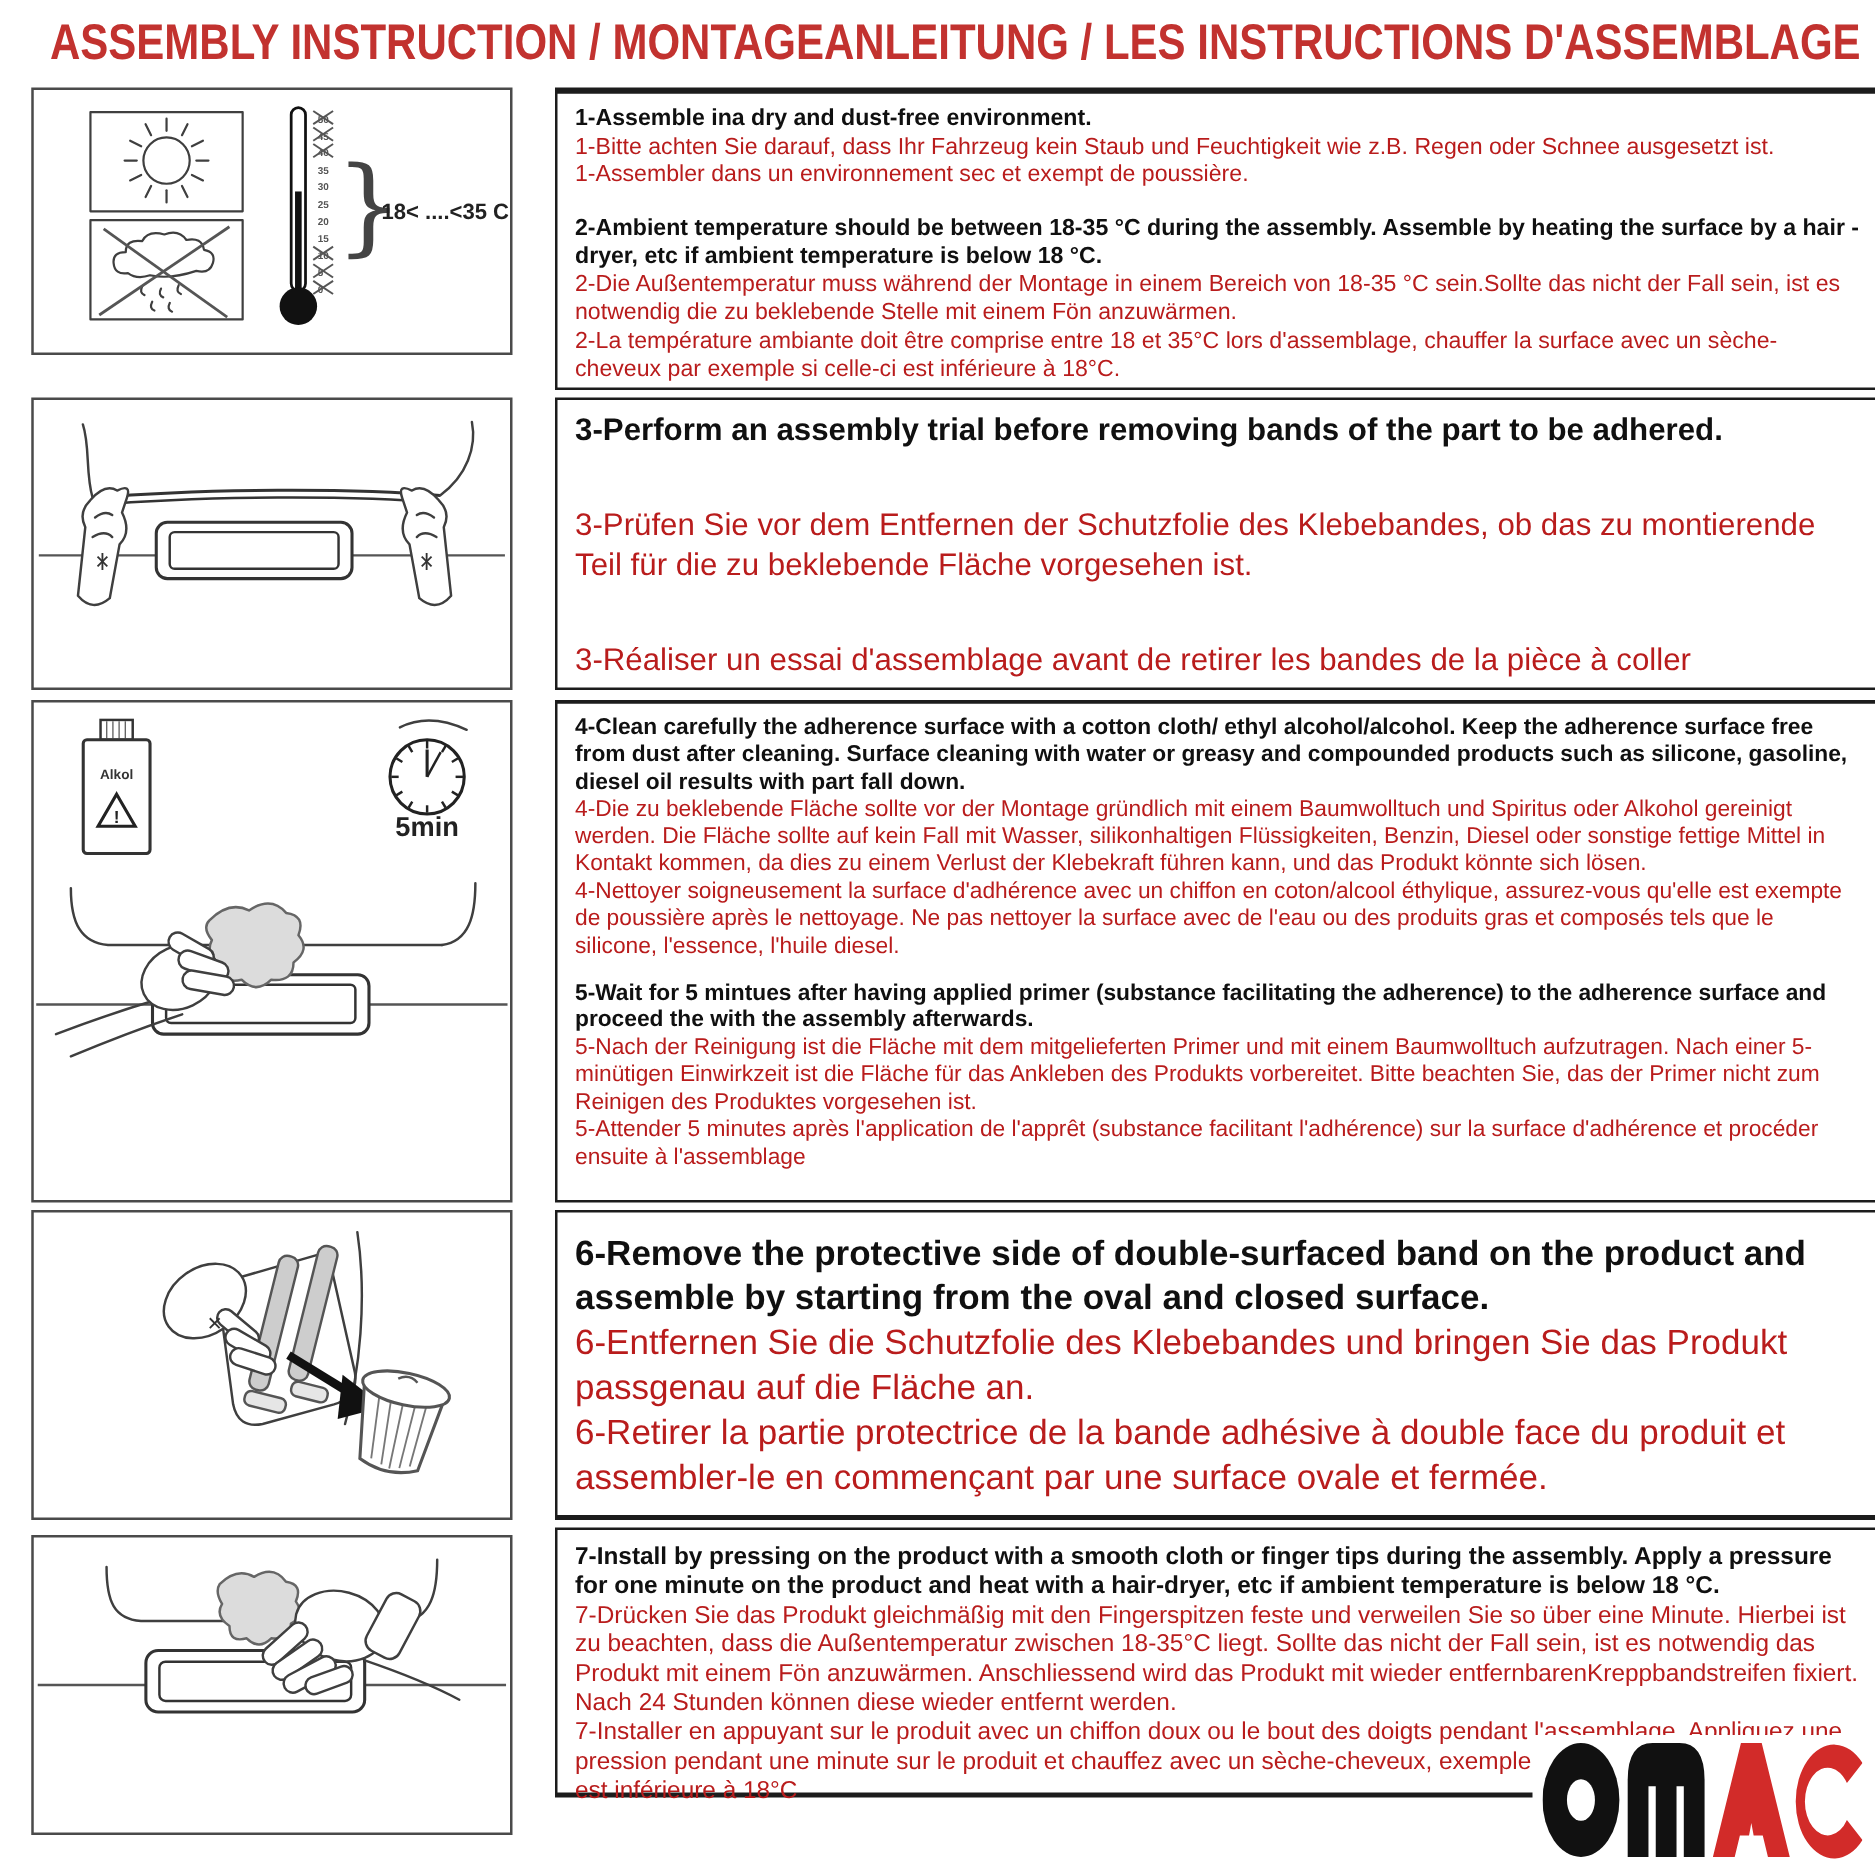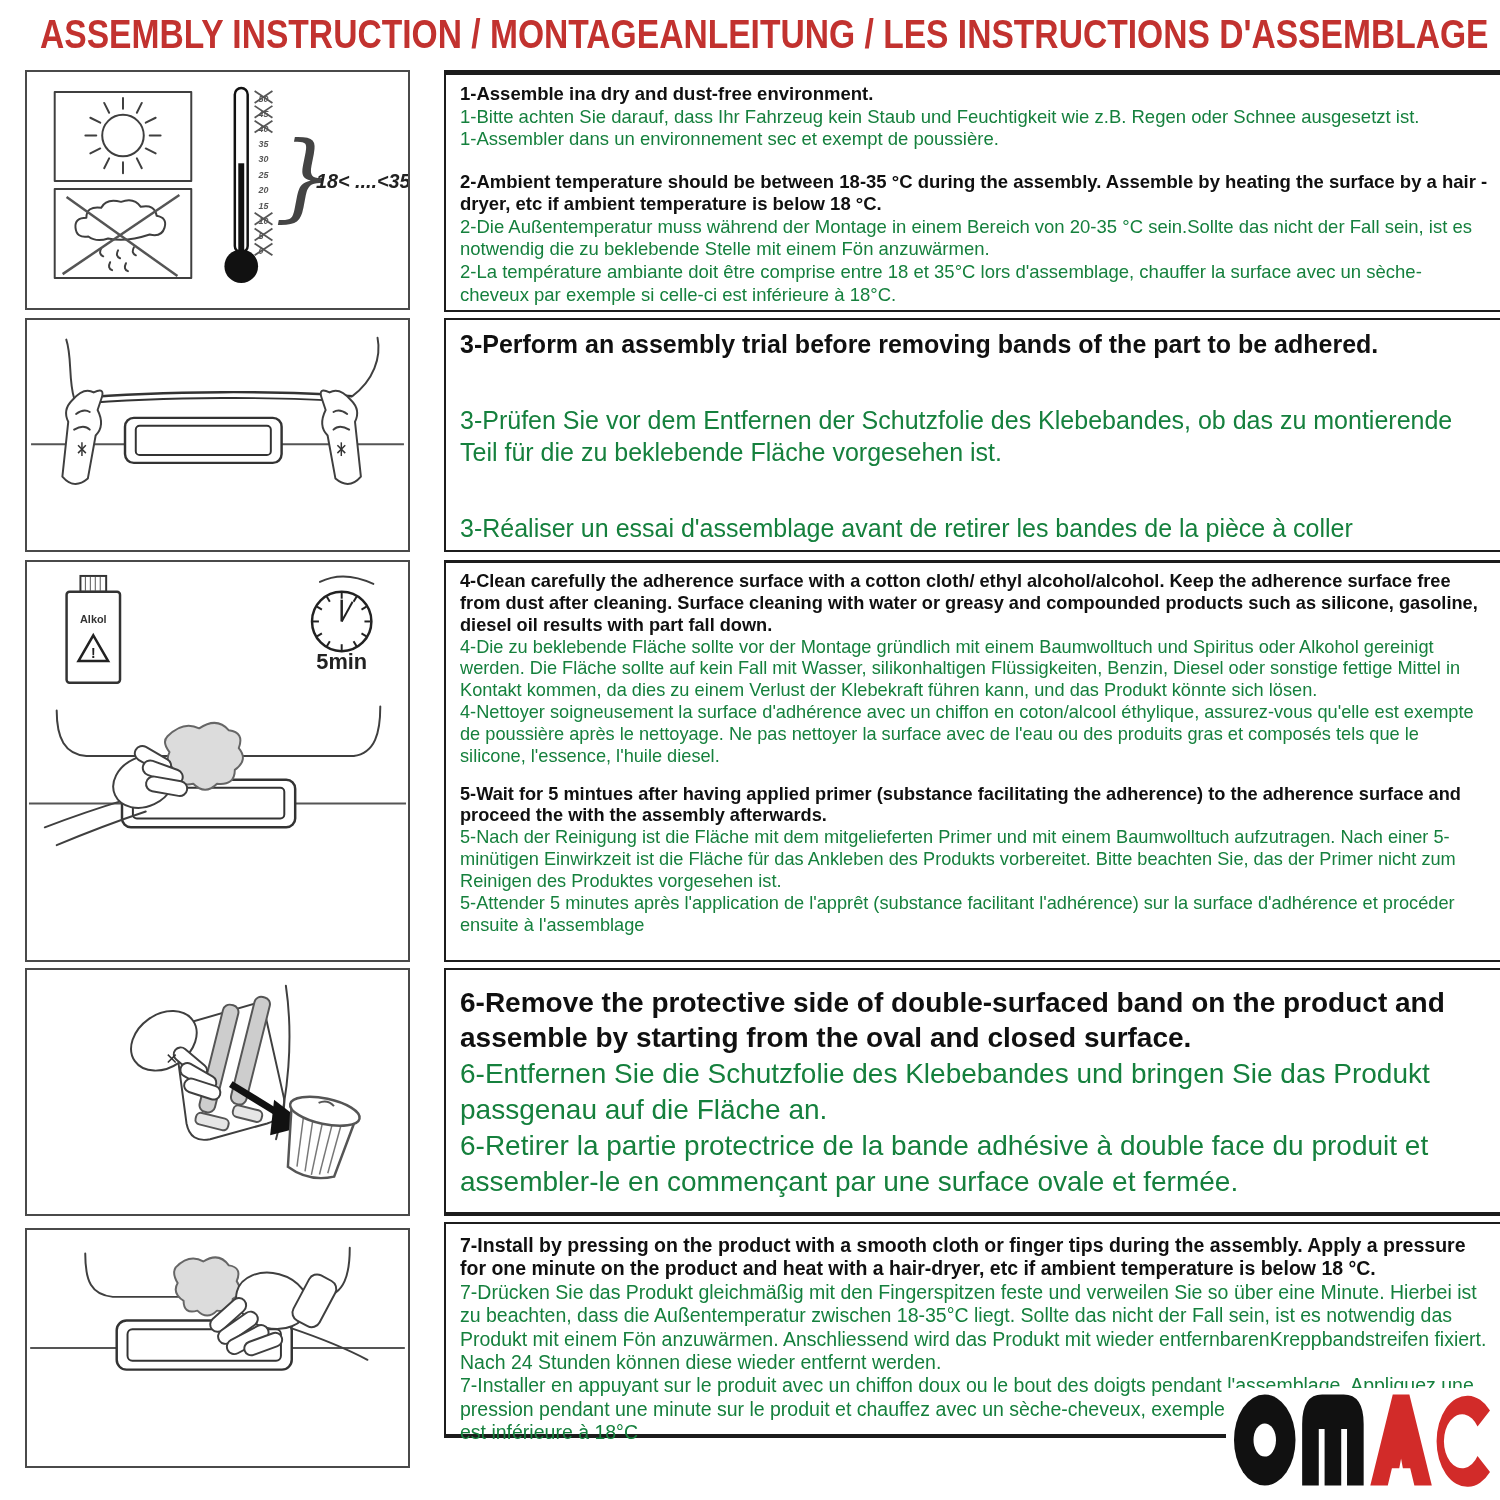--- a/index.html
+++ b/index.html
@@ -16,24 +16,24 @@
   .illus-box{
     position:absolute;left:25px;width:385px;background:#fff;
     border:2.5px solid #4a4a4a;box-sizing:border-box;
   }
   .text-box{
     position:absolute;left:444px;width:1063px;background:#fff;
     border:2px solid #1c1c1c;box-sizing:border-box;padding:8px 16px 6px 14px;
   }
   .text-box p{margin:0;}
   .b{font-weight:700;color:#101010;}
-  .n{font-weight:400;color:#15803d;}
+  .n{font-weight:400;color:#b91c1c;}
   .gap{margin-top:20px !important;}
   
-  .r1 .illus-box{top:70px;height:240px;font-style:italic;}
+  .r1 .illus-box{top:70px;height:214px;}
   .r1 .text-box{top:70px;height:242px;border-top-width:5px;font-size:18.5px;line-height:1.22;}
   .r2 .illus-box{top:318px;height:234px;}
   .r2 .text-box{top:318px;height:234px;font-size:25px;line-height:1.3;display:flex;flex-direction:column;justify-content:space-between;}
   .r3 .illus-box{top:560px;height:402px;}
   .r3 .text-box{top:560px;height:402px;border-top-width:3px;font-size:18.2px;line-height:1.2;}
   .r3 .text-box .gap{margin-top:16px !important;}
   .r4 .illus-box{top:968px;height:248px;}
   .r4 .text-box{top:968px;height:248px;border-bottom-width:4px;font-size:28px;line-height:1.28;display:flex;flex-direction:column;justify-content:center;}
   .r5 .illus-box{top:1228px;height:240px;}
   .r5 .text-box{top:1222px;height:216px;border-bottom-width:4px;font-size:19.5px;line-height:1.2;padding-top:10px;}
@@ -127,21 +127,21 @@
           <text x="250" y="138" font-size="96" fill="#444" font-family="'DejaVu Serif',serif">}</text>
           <text x="292" y="117" font-size="20" font-weight="bold" fill="#222">18&lt; ....&lt;35 C</text>
         </g>
       </svg>
     </div>
     <div class="text-box">
       <p class="b">1-Assemble ina dry and dust-free environment.</p>
       <p class="n">1-Bitte achten Sie darauf, dass Ihr Fahrzeug kein Staub und Feuchtigkeit wie z.B. Regen oder Schnee ausgesetzt ist.</p>
       <p class="n">1-Assembler dans un environnement sec et exempt de poussière.</p>
       <p class="b gap">2-Ambient temperature should be between 18-35 °C  during the assembly. Assemble by heating the surface by a hair -dryer, etc if ambient temperature is below 18 °C.</p>
-      <p class="n">2-Die Außentemperatur muss während der Montage in einem Bereich von 20-35 °C  sein.Sollte das nicht der Fall sein, ist es notwendig die zu beklebende Stelle mit einem Fön anzuwärmen.</p>
+      <p class="n">2-Die Außentemperatur muss während der Montage in einem Bereich von 18-35 °C  sein.Sollte das nicht der Fall sein, ist es notwendig die zu beklebende Stelle mit einem Fön anzuwärmen.</p>
       <p class="n">2-La température ambiante doit être comprise entre 18 et 35°C lors d'assemblage, chauffer la surface avec un sèche-cheveux par exemple si celle-ci est inférieure à 18°C.</p>
     </div>
   </div>
 
   <div class="row r2">
     <div class="illus-box">
       <svg viewBox="0 0 385 235">
         <line x1="2" y1="127" x2="383" y2="127" stroke="#555" stroke-width="2"></line>
         <path d="M46,80 C140,72 260,72 330,78" stroke="#333" stroke-width="2.5" fill="none"></path>
         <path d="M46,86 C140,78 260,78 330,84" stroke="#333" stroke-width="2" fill="none"></path>

